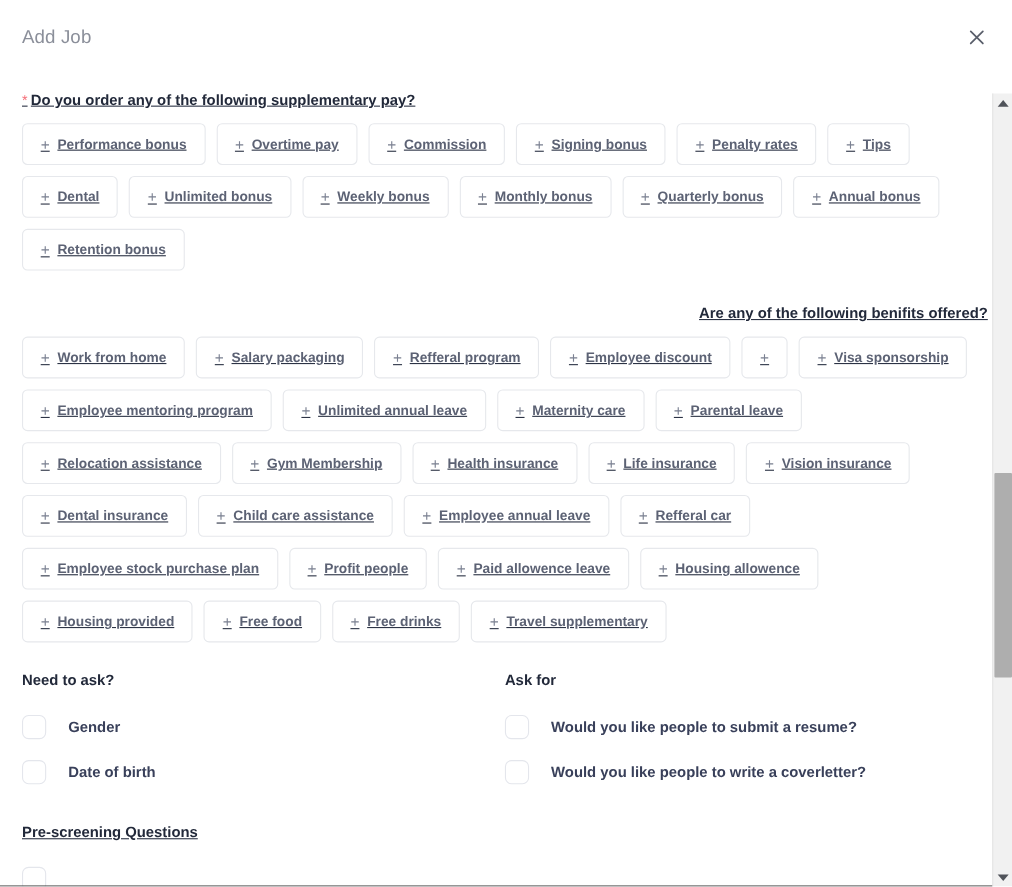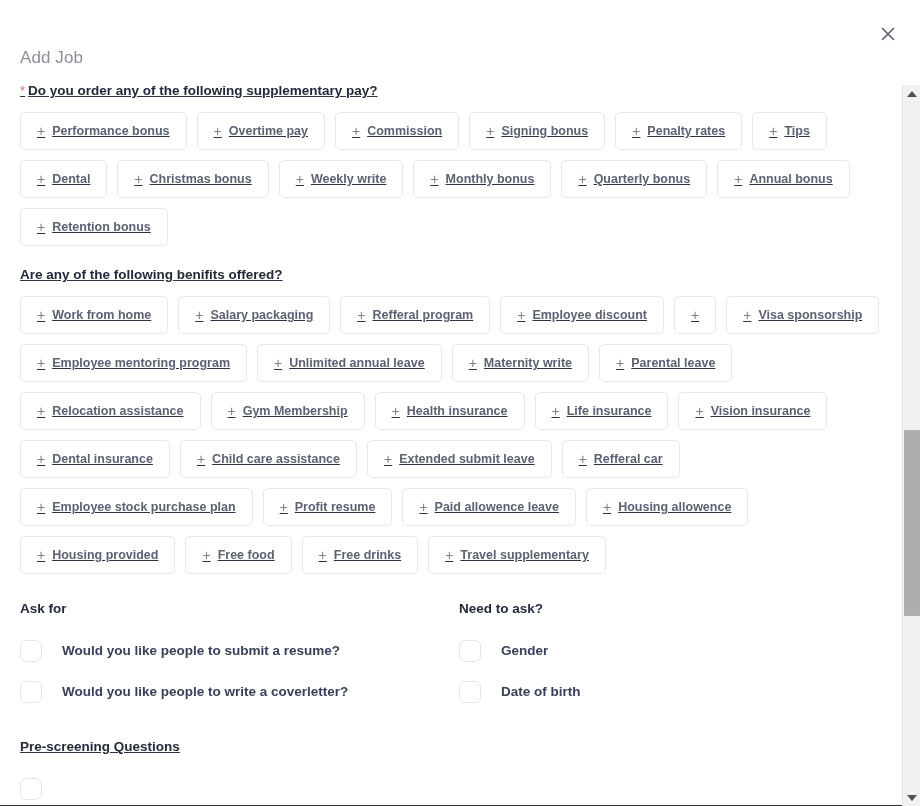--- a/index.html
+++ b/index.html
@@ -24,21 +24,21 @@
     background: #ffffff;
     display: flex;
     flex-direction: column;
   }
 
   .modal-header {
     height: 68px;
     flex: 0 0 68px;
     position: relative;
     display: flex;
-    align-items: flex-end;
+    align-items: center;
     padding: 0 20px;
   }
   .modal-title {
     font-size: 17px;
     font-weight: 400;
     color: #8b8f9a;
     letter-spacing: .1px;
   }
   .close-button {
     position: absolute;
@@ -66,21 +66,21 @@
 
   .section { margin-bottom: 4px; text-decoration: underline; }
 
   .section-title {
     font-size: 13.5px;
     font-weight: 700;
     color: #22293a;
     margin: 0 0 12px 0;
     line-height: 18px;
   }
-  .section-title.spaced { margin-top: 20px; }
+  .section-title.spaced { margin-top: 30px; text-align: right; }
   .req-star {
     color: #f5707a;
     font-weight: 400;
     font-size: 13px;
     margin-right: 3px;
   }
 
   
   .tag-row {
     display: flex;
@@ -239,25 +239,25 @@
         <div class="tag">
             <span class="plus">+</span>
             <span>Tips</span>
           </div>
         <div class="tag">
             <span class="plus">+</span>
             <span>Dental</span>
           </div>
         <div class="tag">
             <span class="plus">+</span>
-            <span>Christmas bonus</span>
-          </div>
-        <div class="tag">
-            <span class="plus">+</span>
-            <span>Weekly write</span>
+            <span>Unlimited bonus</span>
+          </div>
+        <div class="tag">
+            <span class="plus">+</span>
+            <span>Weekly bonus</span>
           </div>
         <div class="tag">
             <span class="plus">+</span>
             <span>Monthly bonus</span>
           </div>
         <div class="tag">
             <span class="plus">+</span>
             <span>Quarterly bonus</span>
           </div>
         <div class="tag">
@@ -300,21 +300,21 @@
         <div class="tag">
             <span class="plus">+</span>
             <span>Employee mentoring program</span>
           </div>
         <div class="tag">
             <span class="plus">+</span>
             <span>Unlimited annual leave</span>
           </div>
         <div class="tag">
             <span class="plus">+</span>
-            <span>Maternity write</span>
+            <span>Maternity care</span>
           </div>
         <div class="tag">
             <span class="plus">+</span>
             <span>Parental leave</span>
           </div>
         <div class="tag">
             <span class="plus">+</span>
             <span>Relocation assistance</span>
           </div>
         <div class="tag">
@@ -336,33 +336,33 @@
         <div class="tag">
             <span class="plus">+</span>
             <span>Dental insurance</span>
           </div>
         <div class="tag">
             <span class="plus">+</span>
             <span>Child care assistance</span>
           </div>
         <div class="tag">
             <span class="plus">+</span>
-            <span>Extended submit leave</span>
+            <span>Employee annual leave</span>
           </div>
         <div class="tag">
             <span class="plus">+</span>
             <span>Refferal car</span>
           </div>
         <div class="tag">
             <span class="plus">+</span>
             <span>Employee stock purchase plan</span>
           </div>
         <div class="tag">
             <span class="plus">+</span>
-            <span>Profit resume</span>
+            <span>Profit people</span>
           </div>
         <div class="tag">
             <span class="plus">+</span>
             <span>Paid allowence leave</span>
           </div>
         <div class="tag">
             <span class="plus">+</span>
             <span>Housing allowence</span>
           </div>
         <div class="tag">
@@ -378,45 +378,45 @@
             <span>Free drinks</span>
           </div>
         <div class="tag">
             <span class="plus">+</span>
             <span>Travel supplementary</span>
           </div>
       </div>
     </div>
 
     <div class="two-col">
+
+      <div class="col">
+        <div class="section-title">Need to ask?</div>
+        <div class="check-row">
+          <span class="checkbox"></span>
+          <span class="check-label">Gender</span>
+        </div>
+        <div class="check-row">
+          <span class="checkbox"></span>
+          <span class="check-label">Date of birth</span>
+        </div>
+      </div>
 
       <div class="col right">
         <div class="section-title">Ask for</div>
         <div class="check-row">
           <span class="checkbox"></span>
           <span class="check-label">Would you like people to submit a resume?</span>
         </div>
         <div class="check-row">
           <span class="checkbox"></span>
           <span class="check-label">Would you like people to write a coverletter?</span>
         </div>
       </div>
 
-      <div class="col">
-        <div class="section-title">Need to ask?</div>
-        <div class="check-row">
-          <span class="checkbox"></span>
-          <span class="check-label">Gender</span>
-        </div>
-        <div class="check-row">
-          <span class="checkbox"></span>
-          <span class="check-label">Date of birth</span>
-        </div>
-      </div>
-
     </div>
 
     <div class="section" style="margin-top:26px;">
       <div class="section-title">Pre-screening Questions</div>
       <div class="check-row">
         <span class="checkbox"></span>
       </div>
 
     </div>
 

